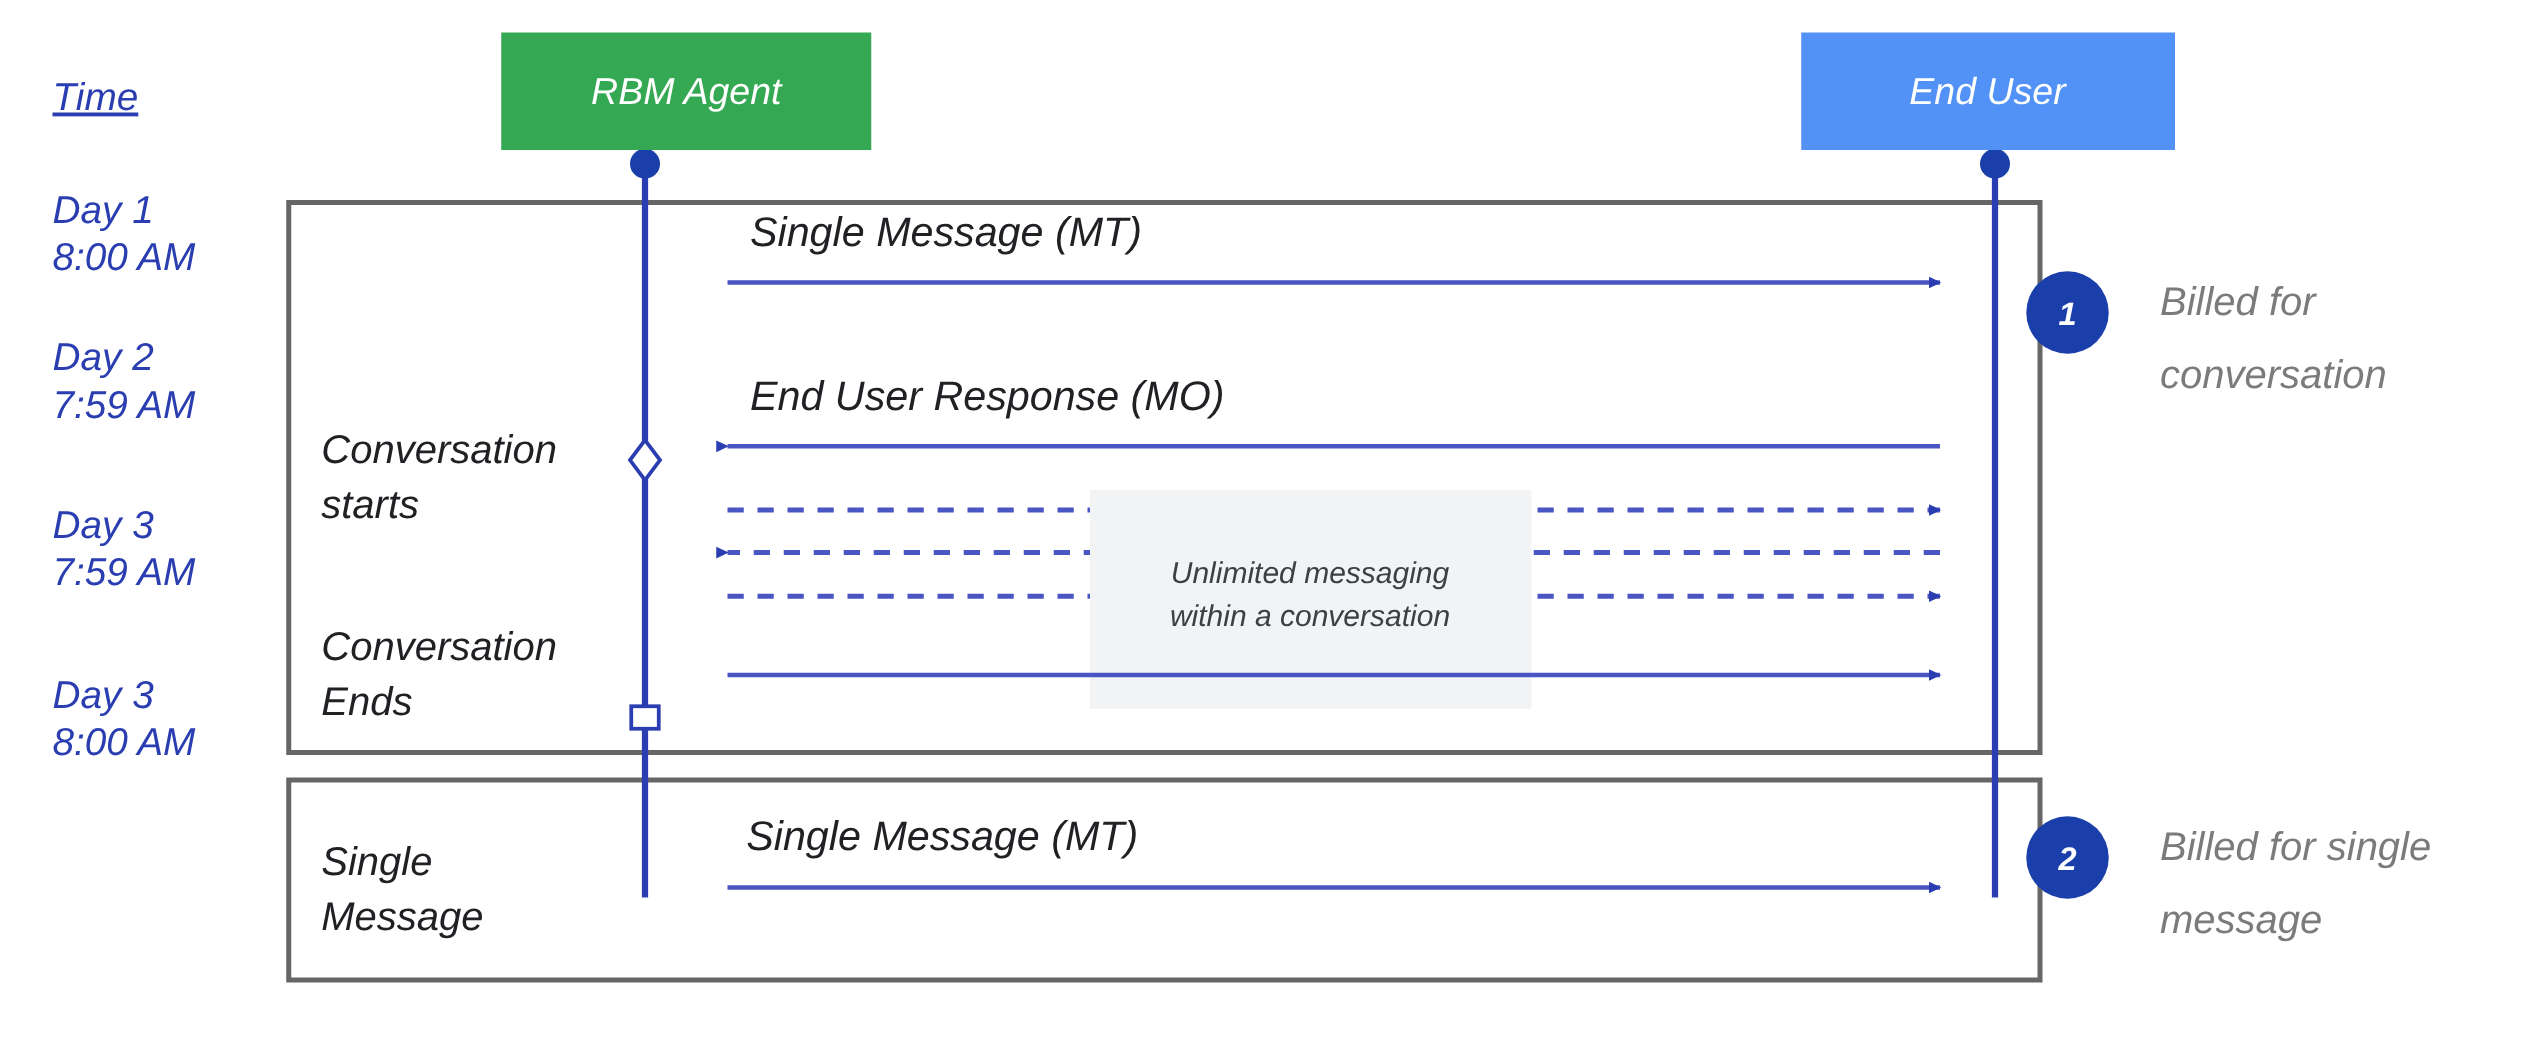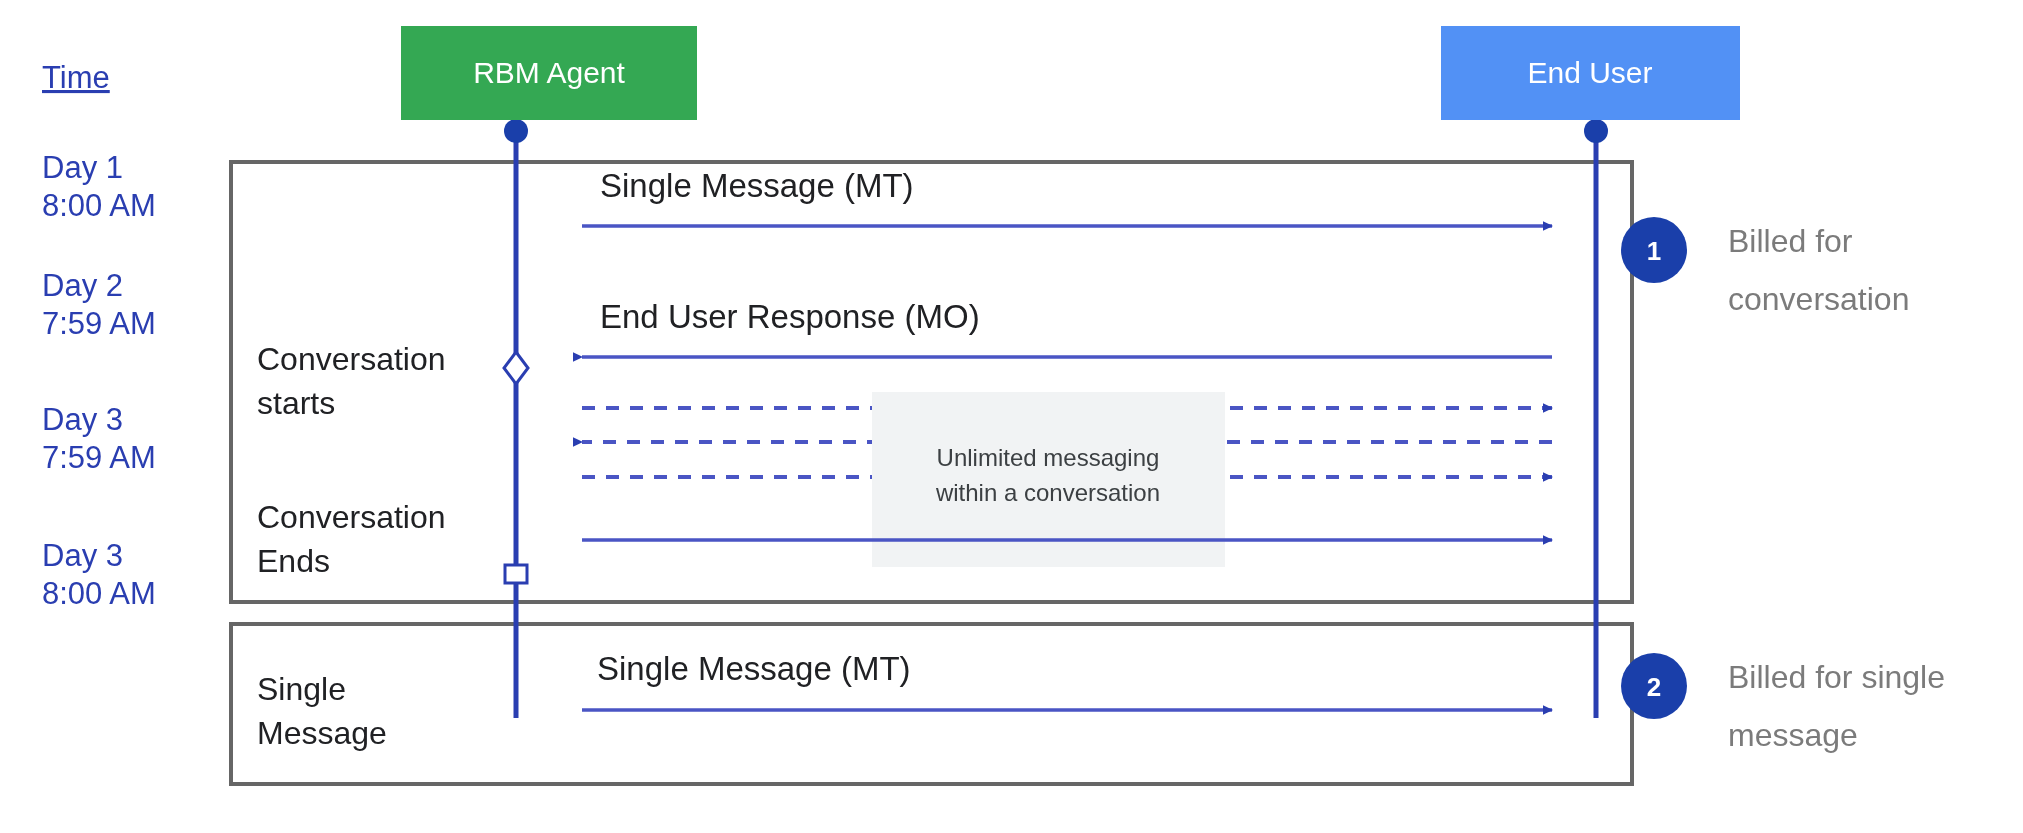--- a/index.html
+++ b/index.html
@@ -10,20 +10,21 @@
   body {
     width: 2023px;
     height: 833px;
     font-family: "Liberation Sans", sans-serif;
     overflow: hidden;
   }
   #diagram-root {
     position: relative;
     width: 2023px;
     height: 619px;
+    font-style: italic;
   }
   svg#sequence-diagram {
     display: block;
     width: 2023px;
     height: 833px;
   }
   .participant-label {
     font-family: "Liberation Sans", sans-serif;
     font-size: 30px;
     fill: #ffffff;

